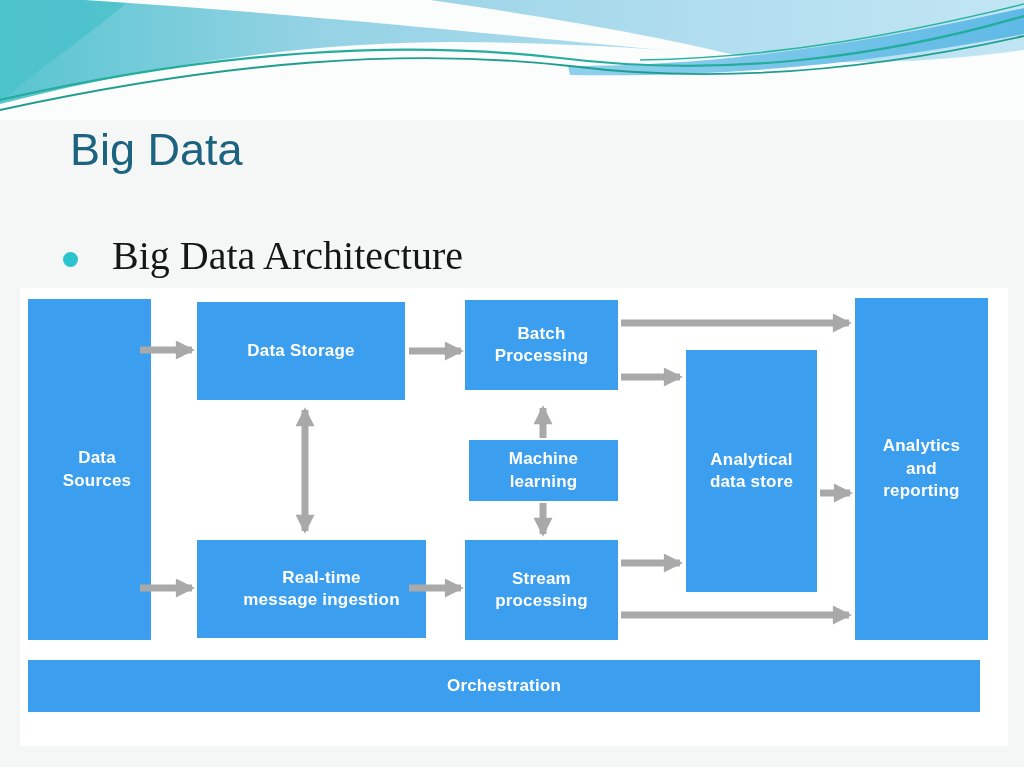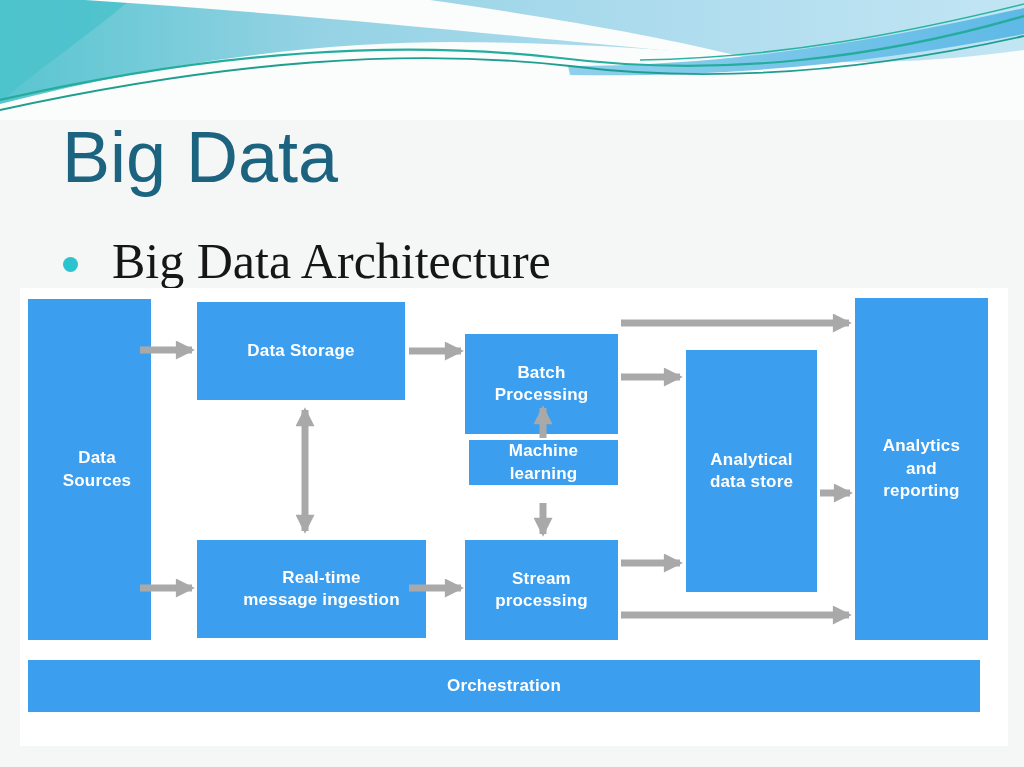--- a/index.html
+++ b/index.html
@@ -6,52 +6,52 @@
   body{width:1024px;height:767px;overflow:hidden;background:#eef0ef;}
   .slide{
     position:relative;width:1024px;height:767px;
     background:#f5f6f6;
     font-family:"Liberation Sans", sans-serif;
   }
   
   .wave{position:absolute;left:0;top:0;width:1024px;height:120px;display:block;}
   
   .title{
-    position:absolute;left:58px;top:112px;margin:4px;
-    font-size:72px;font-weight:500;letter-spacing:0px;
+    position:absolute;left:58px;top:112px;margin:12px;
+    font-size:45px;font-weight:500;letter-spacing:0px;
     color:#1c6380;font-family:"Liberation Sans", sans-serif;
   }
   .bullet-row{position:absolute;left:63px;top:234px;display:flex;align-items:center;}
   .bullet-dot{
     width:15px;height:15px;border-radius:50%;
     background:#2bc4ce;flex:0 0 auto;margin-top:6px;
   }
   .bullet-text{
     margin-left:34px;
     font-family:"Liberation Serif", serif;
-    font-size:50px;color:#161616;line-height:1.1;
+    font-size:40px;color:#161616;line-height:1.1;
   }
   
   .panel{
     position:absolute;left:20px;top:288px;width:988px;height:458px;
     background:#ffffff;
   }
   .node{
     position:absolute;background:#3b9eef;color:#ffffff;
     display:flex;align-items:center;justify-content:center;
     text-align:center;
   }
   .node-label{
     white-space:pre-line;font-weight:700;font-size:17px;line-height:1.32;
     letter-spacing:.2px;
   }
   .n-data-sources        {left:28px;  top:299px; width:108px; height:341px;padding-left:15px;}
   .n-data-storage        {left:197px; top:302px; width:208px; height:98px;}
-  .n-batch-processing    {left:465px; top:300px; width:153px; height:100px;margin-top:34px;}
-  .n-machine-learning    {left:469px; top:440px; width:149px; height:45px;}
+  .n-batch-processing    {left:465px; top:300px; width:153px; height:90px;}
+  .n-machine-learning    {left:469px; top:440px; width:149px; height:61px;}
   .n-real-time           {left:197px; top:540px; width:209px; height:98px;padding-left:20px;}
   .n-stream-processing   {left:465px; top:540px; width:153px; height:100px;}
   .n-analytical-store    {left:686px; top:350px; width:131px; height:242px;}
   .n-analytics-reporting {left:855px; top:298px; width:133px; height:342px;align-items:center;}
   .n-orchestration       {left:28px;  top:660px; width:952px; height:52px;}
   .arrow-layer{position:absolute;left:0;top:0;width:1024px;height:767px;pointer-events:none;}
 </style>
 </head>
 <body>
 

